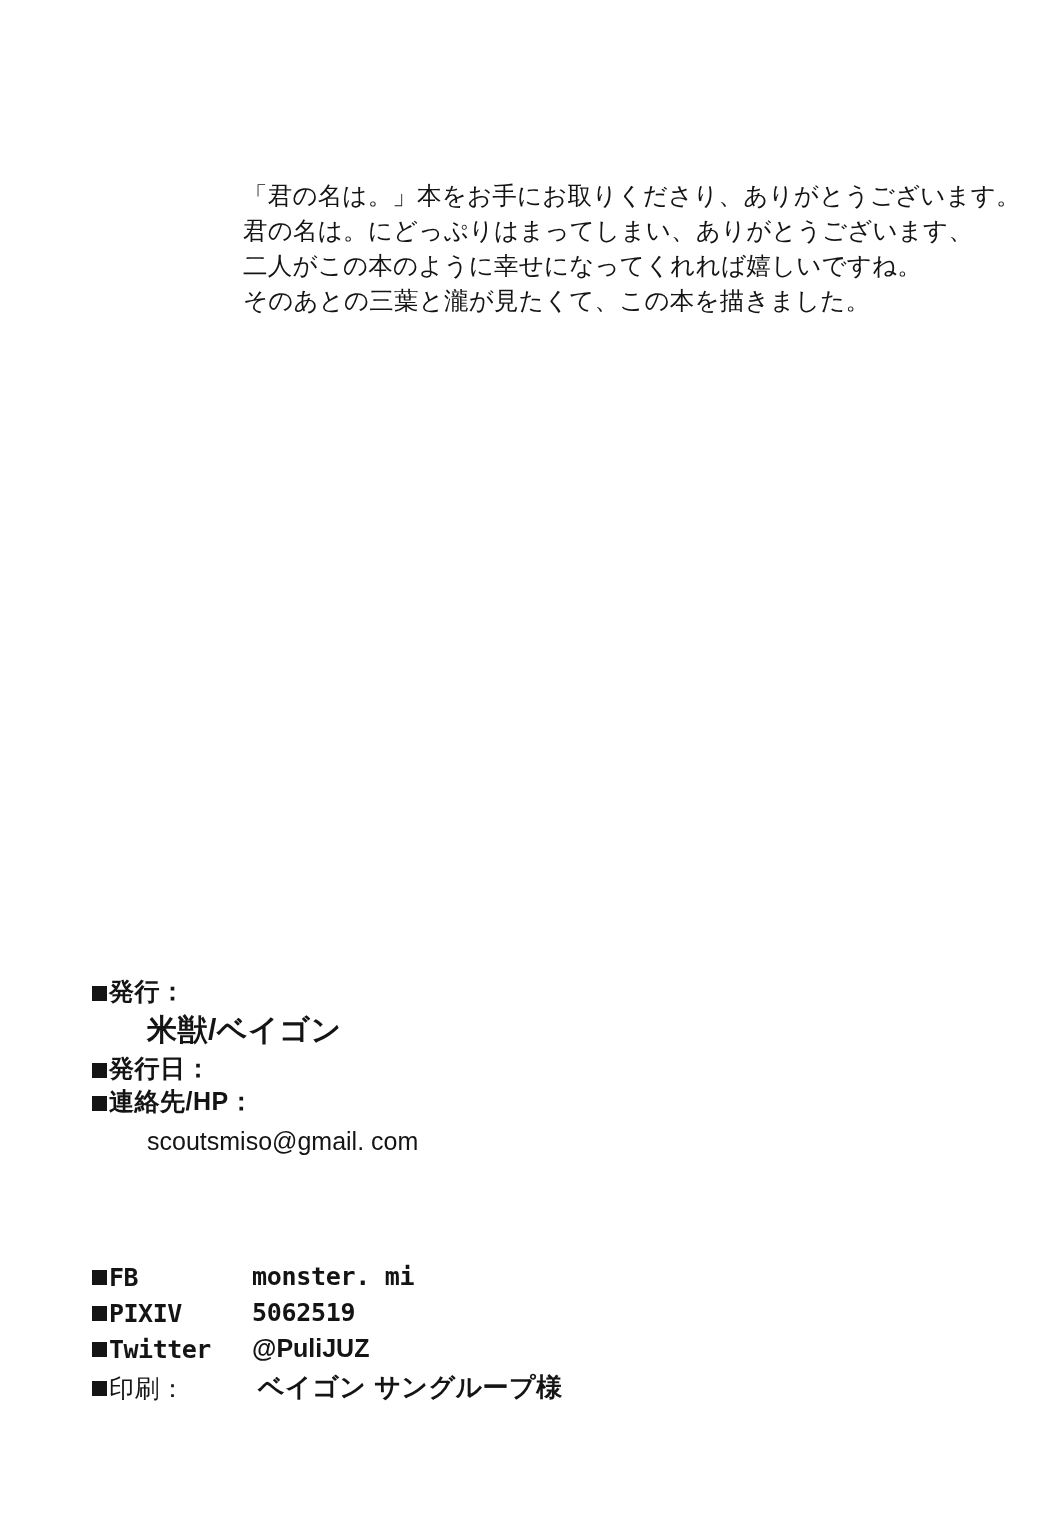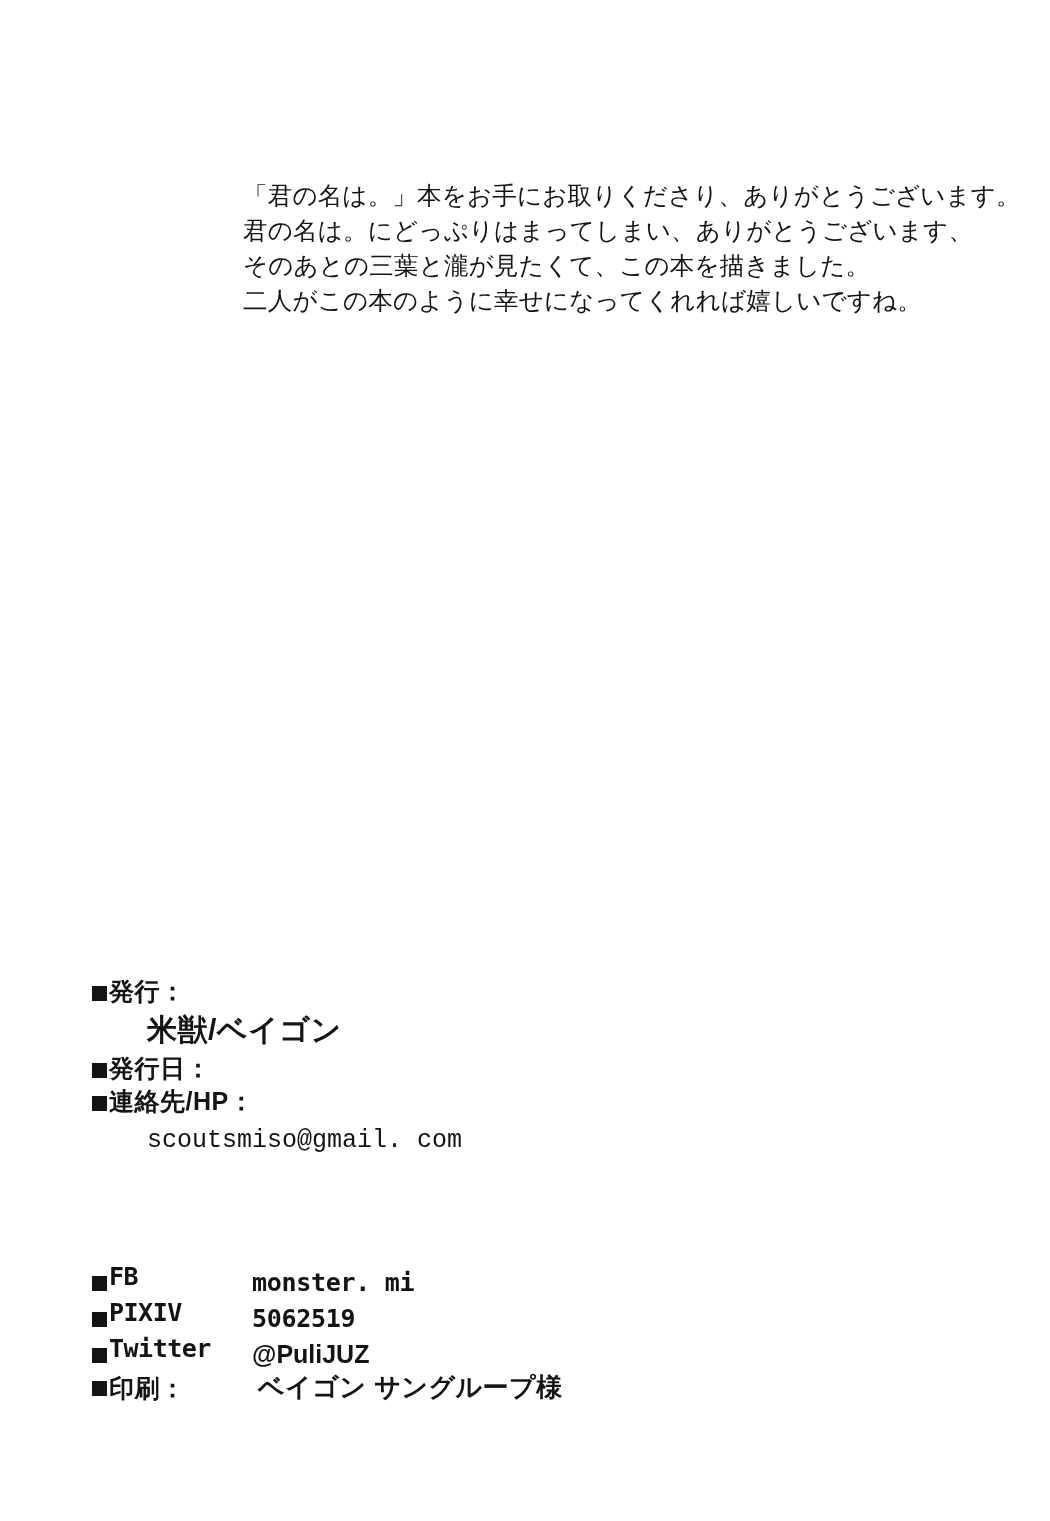--- a/index.html
+++ b/index.html
@@ -75,21 +75,21 @@
     color: #141414;
     line-height: 44px;
     letter-spacing: 0.5px;
   }
 
   .value-mono-indent {
     display: block;
     margin-left: 55px;
     font-size: 25px;
     color: #141414;
-    font-family: Liberation Mono, monospace;
+    font-family: Liberation Sans, sans-serif;
     line-height: 46px;
     letter-spacing: 0px;
   }
 
   
   .links {
     position: absolute;
     left: 92px;
     top: 1262px;
     width: 850px;
@@ -101,26 +101,26 @@
     white-space: nowrap;
   }
   .links .l-key {
     width: 160px;
     font-size: 25px;
     font-weight: bold;
     color: #141414;
     font-family: "DejaVu Sans Mono", monospace;
     letter-spacing: -0.5px;
     display: flex;
-    align-items: flex-end;
+    align-items: center;
   }
   .links .l-key-jp {
     width: 160px;
     font-size: 25px;
-    font-weight: bold;
+    font-weight: normal;
     color: #141414;
     font-family: "Liberation Sans", sans-serif;
     letter-spacing: 0.5px;
     display: flex;
     align-items: center;
   }
   .links .l-val {
     font-size: 25px;
     color: #141414;
     font-family: "DejaVu Sans Mono", monospace;
@@ -144,22 +144,22 @@
   }
 </style>
 </head>
 <body>
 
 <div class="page">
 
   <div class="afterword">
     <div class="line">「君の名は。」本をお手にお取りくださり、ありがとうございます。</div>
     <div class="line">君の名は。にどっぷりはまってしまい、ありがとうございます、</div>
+    <div class="line">二人がこの本のように幸せになってくれれば嬉しいですね。</div>
     <div class="line">そのあとの三葉と瀧が見たくて、この本を描きました。</div>
-    <div class="line">二人がこの本のように幸せになってくれれば嬉しいですね。</div>
   </div>
 
   <div class="colophon">
 
     <div class="c-row">
       <span class="sq"></span><span class="label">発行：</span>
     </div>
     <span class="value-indent">米獣/ベイゴン</span>
 
     <div class="c-row">

